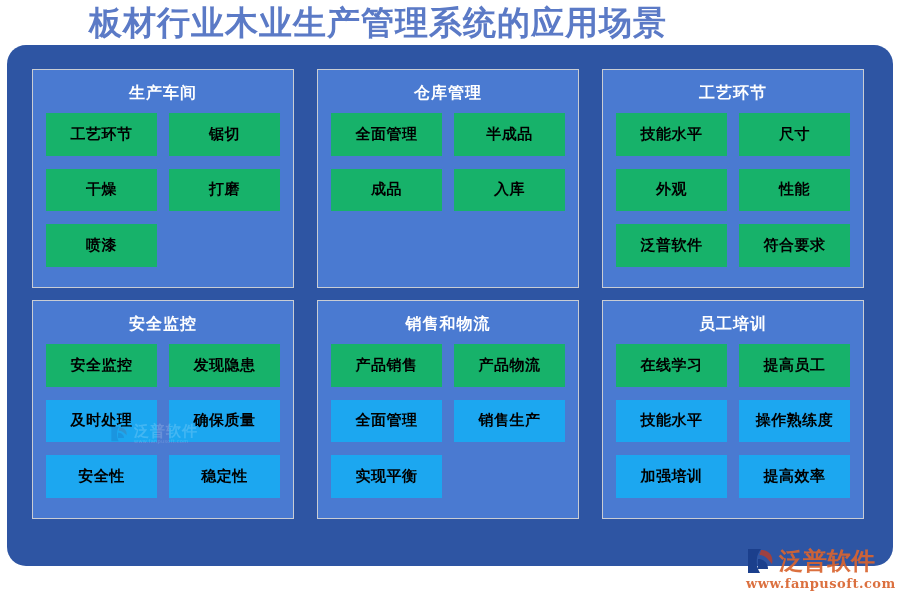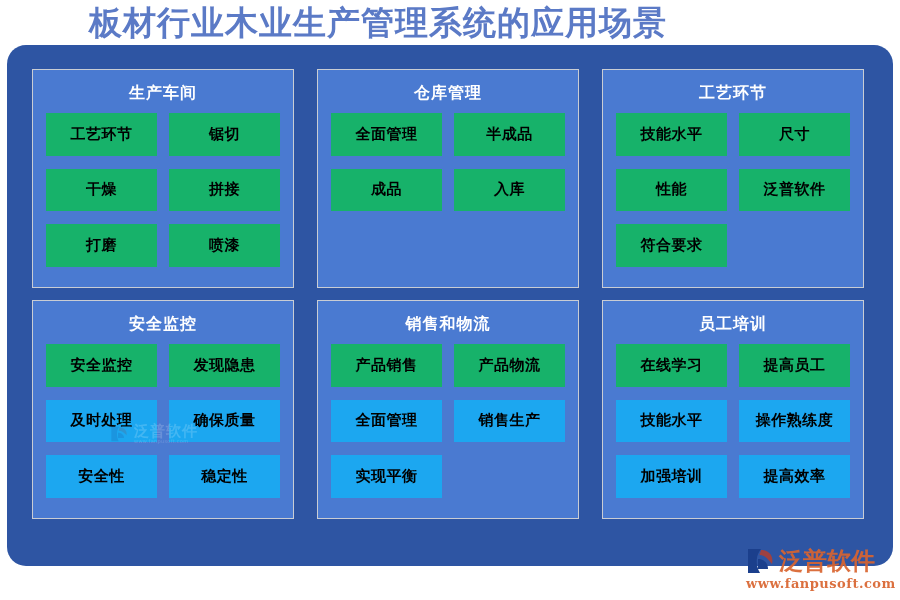--- a/index.html
+++ b/index.html
@@ -184,39 +184,39 @@
 <div id="page-title">板材行业木业生产管理系统的应用场景</div>
 
 <div id="board">
 
 <div class="card">
       <div class="card-title">生产车间</div>
       <div class="tag-grid">
         <div class="tag green">工艺环节</div>
         <div class="tag green">锯切</div>
         <div class="tag green">干燥</div>
-        <div class="tag green">拼接</div>
         <div class="tag green">打磨</div>
         <div class="tag green">喷漆</div>
       </div>
     </div>
     <div class="card">
       <div class="card-title">仓库管理</div>
       <div class="tag-grid">
         <div class="tag green">全面管理</div>
         <div class="tag green">半成品</div>
         <div class="tag green">成品</div>
         <div class="tag green">入库</div>
       </div>
     </div>
     <div class="card">
       <div class="card-title">工艺环节</div>
       <div class="tag-grid">
         <div class="tag green">技能水平</div>
         <div class="tag green">尺寸</div>
+        <div class="tag green">外观</div>
         <div class="tag green">性能</div>
         <div class="tag green">泛普软件</div>
         <div class="tag green">符合要求</div>
       </div>
     </div>
     <div class="card">
       <div class="card-title">安全监控</div>
       <div class="tag-grid">
         <div class="tag green">安全监控</div>
         <div class="tag green">发现隐患</div>

